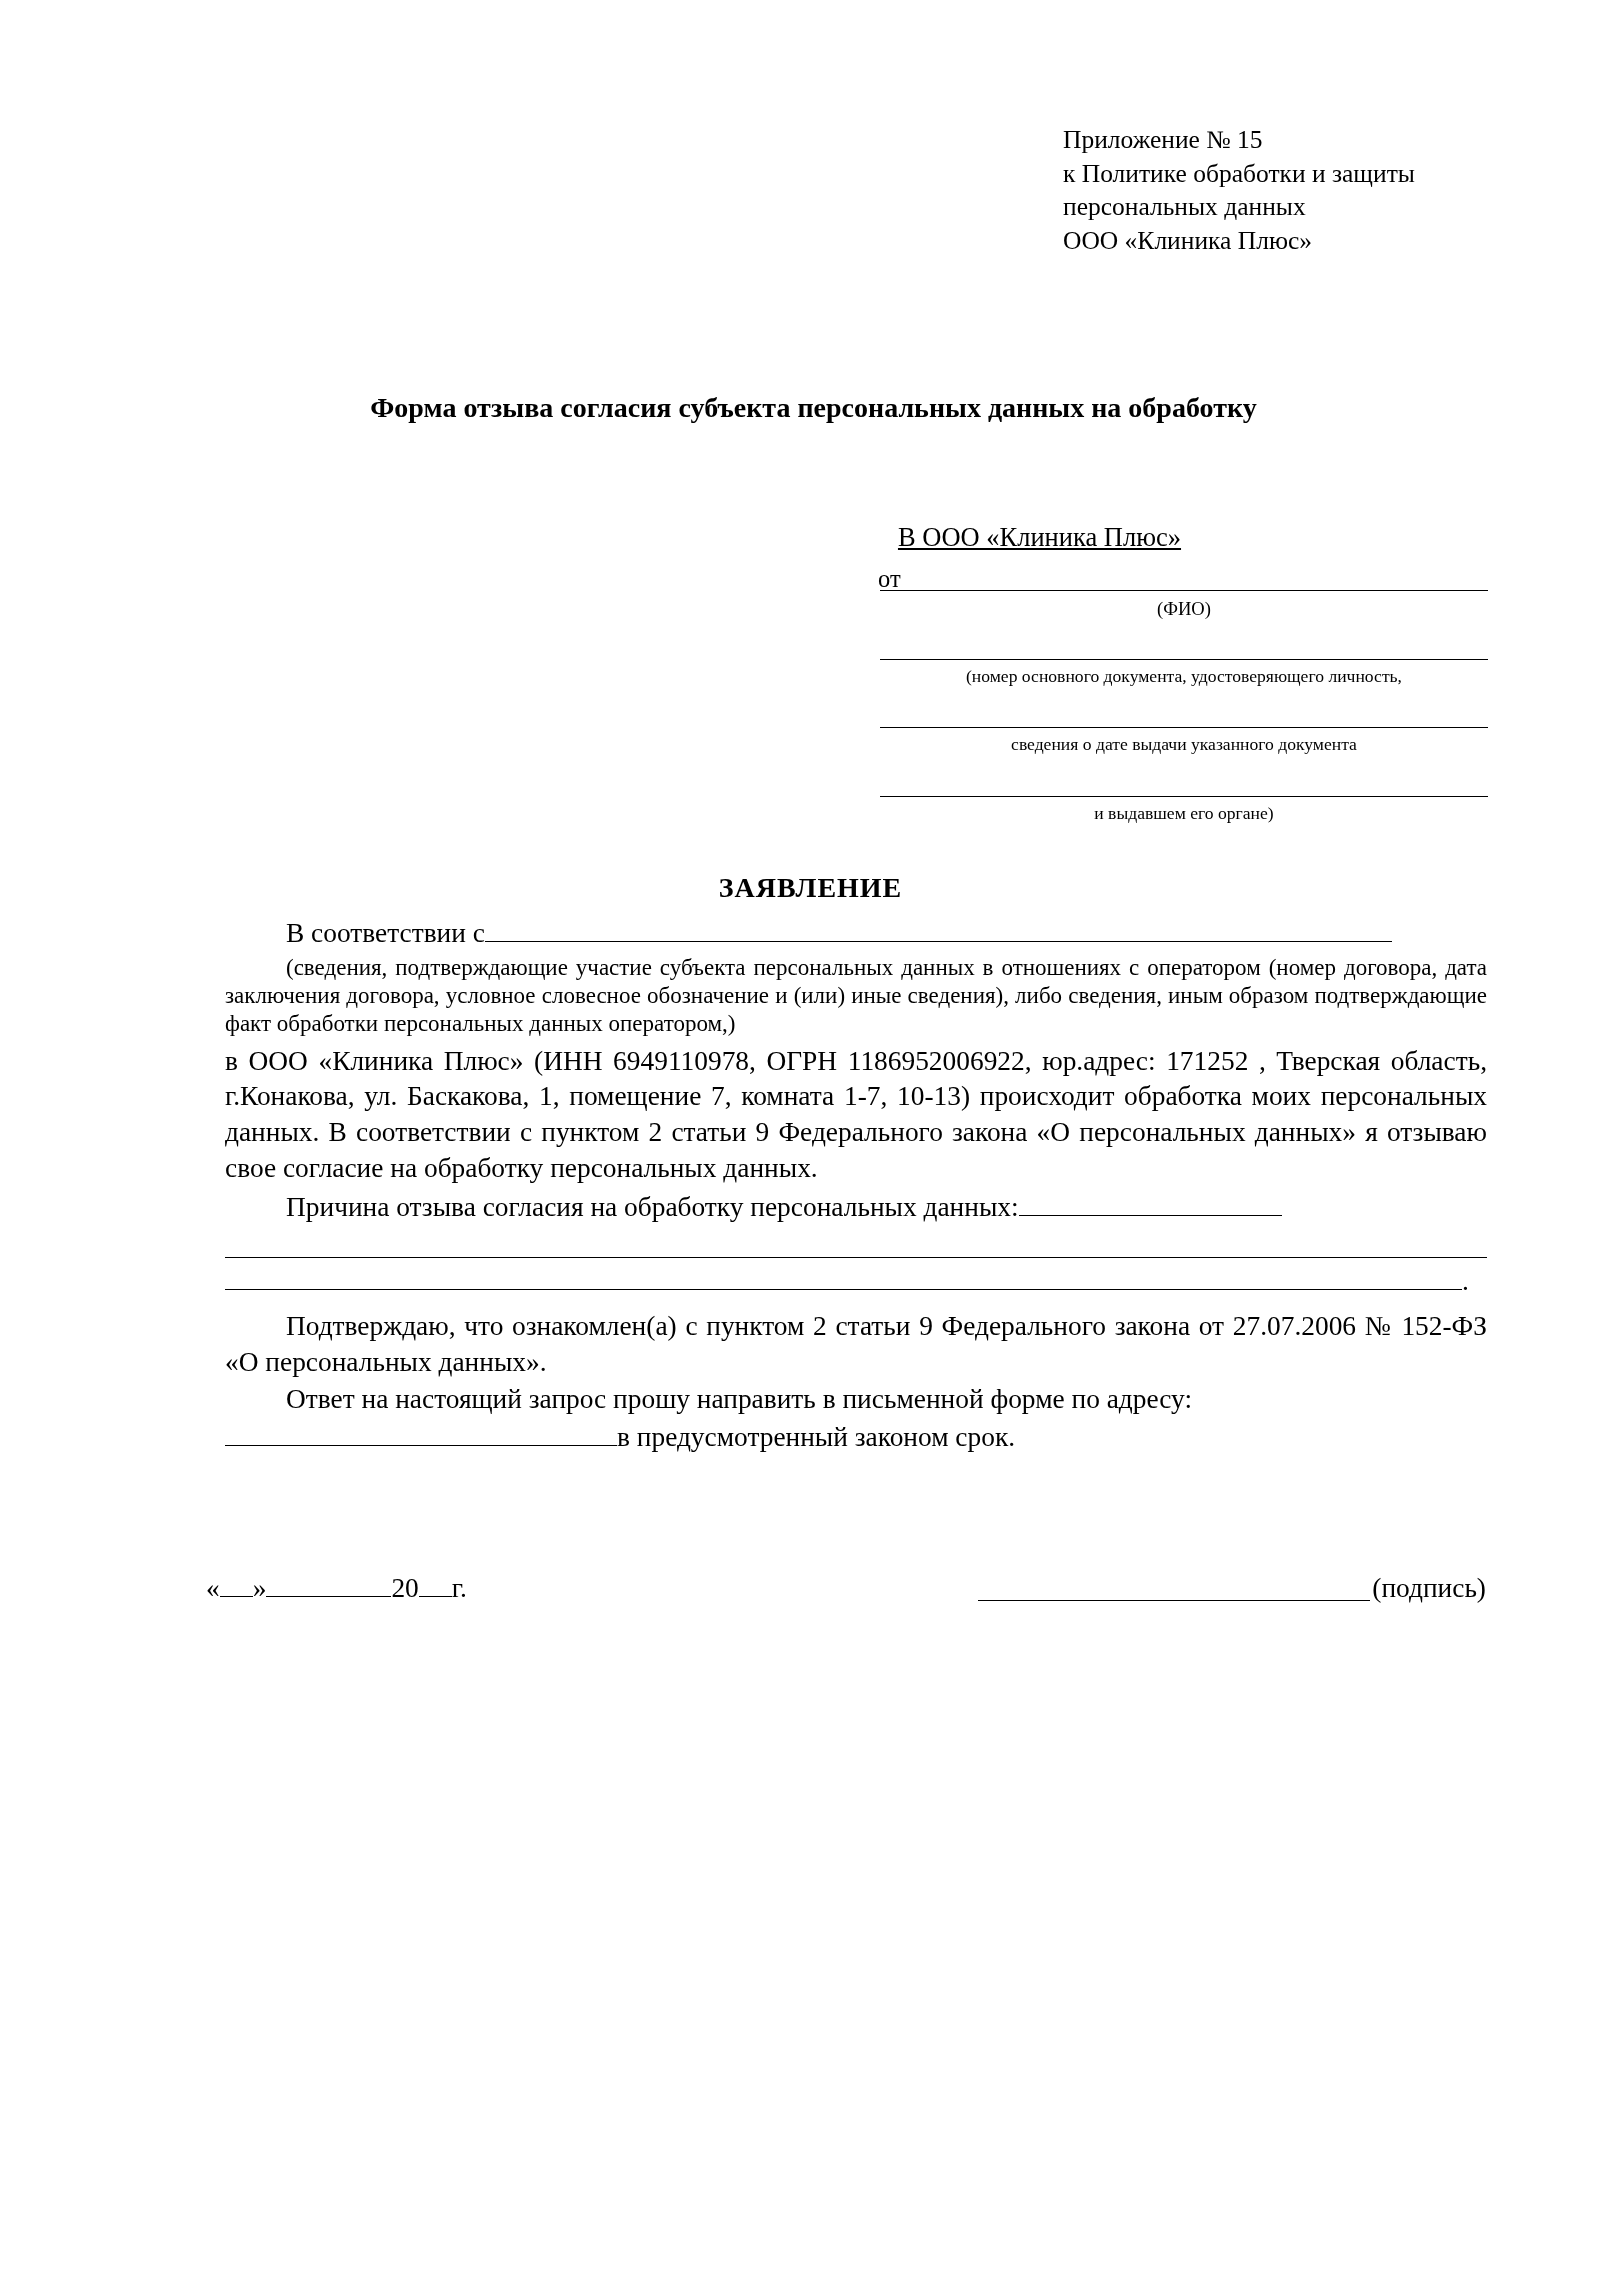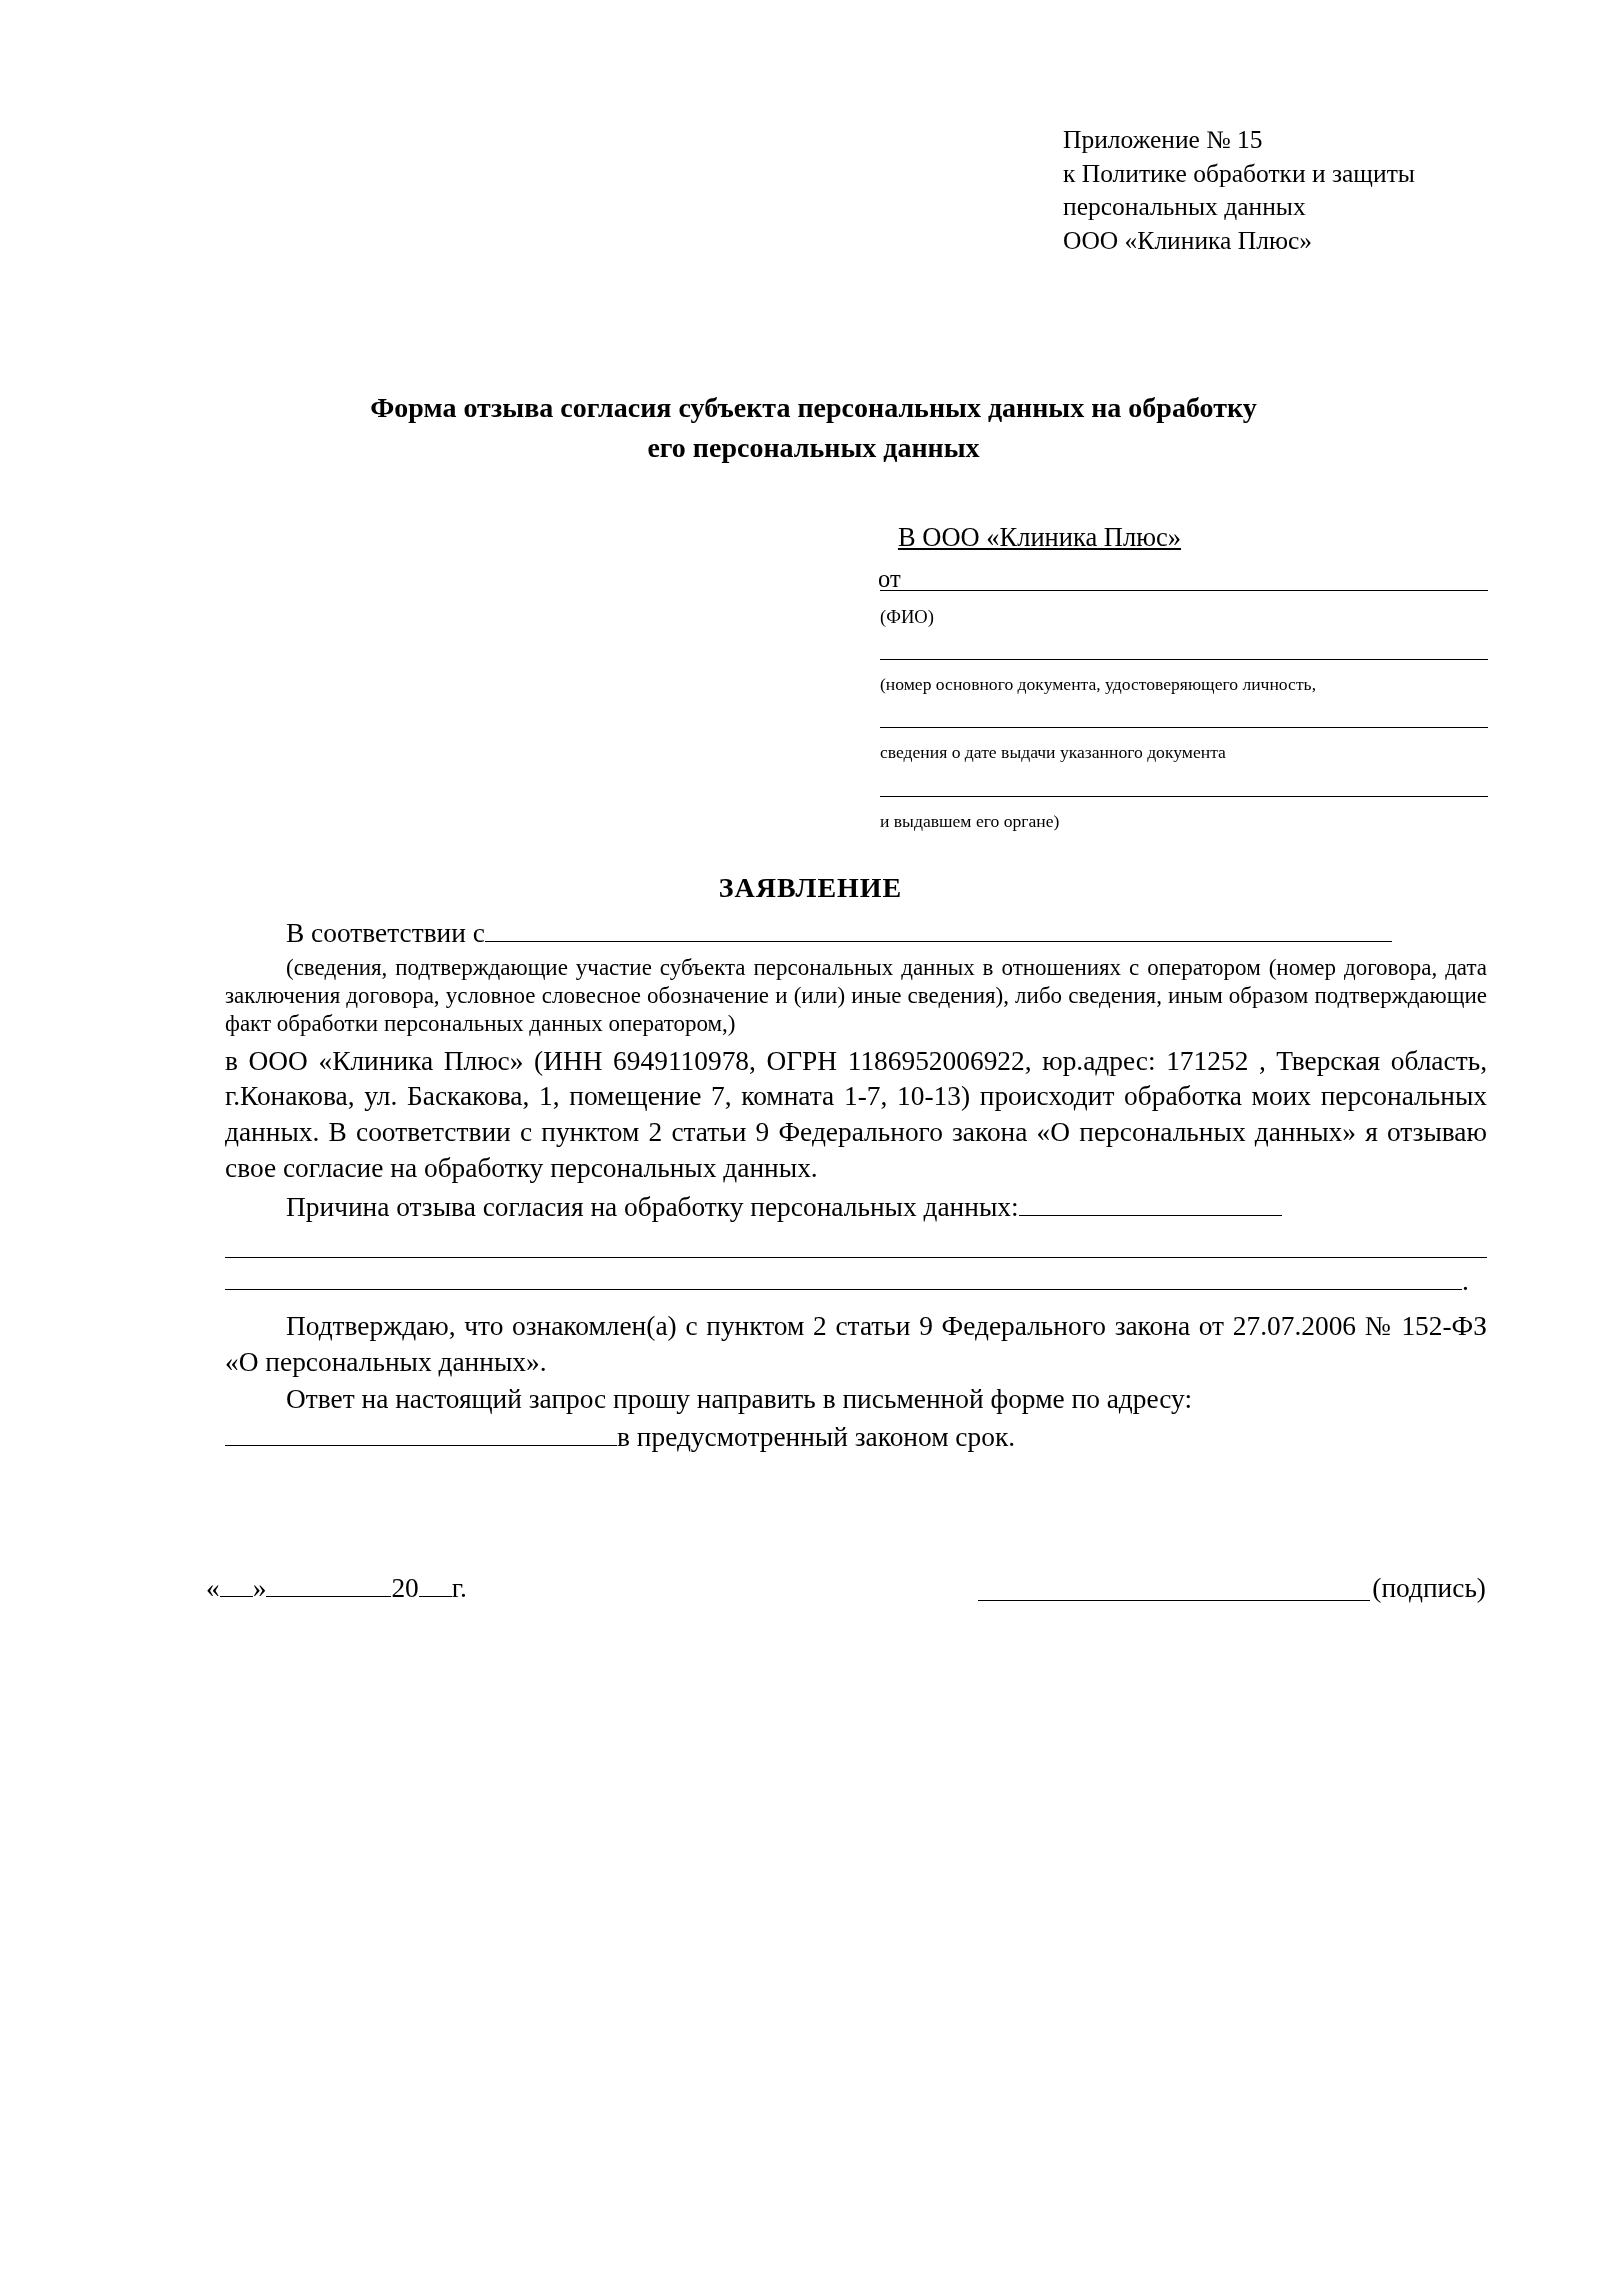--- a/index.html
+++ b/index.html
@@ -70,23 +70,24 @@
     position: absolute;
     left: 880px;
     width: 608px;
   }
   .fill-rule {
     border-bottom: 1.6px solid #000;
     height: 0;
     width: 100%;
   }
   .fill-caption {
+    text-align: center;
     font-size: 18.6px;
     line-height: 1.25;
-    margin-top: 14px;
+    margin-top: 6px;
     white-space: nowrap;
   }
   .fill-caption.small { font-size: 17.6px; }
 
   
   .statement-heading {
     position: absolute;
     top: 872px;
     left: 0;
     width: 1621px;
@@ -177,21 +178,20 @@
 
   <div class="header-block">
     <div>Приложение № 15</div>
     <div>к Политике обработки и защиты</div>
     <div>персональных данных</div>
     <div>ООО «Клиника Плюс»</div>
   </div>
 
   <div class="doc-title">
     <div>Форма отзыва согласия субъекта персональных данных на обработку</div>
-    <div>его персональных данных</div>
   </div>
 
   <div class="addressee">
     <div class="to-line">В ООО «Клиника Плюс»</div>
     <div class="ot-line">от</div>
   </div>
 
   <div class="fill-group" style="top:590px;">
     <div class="fill-rule"></div>
     <div class="fill-caption">(ФИО)</div>

